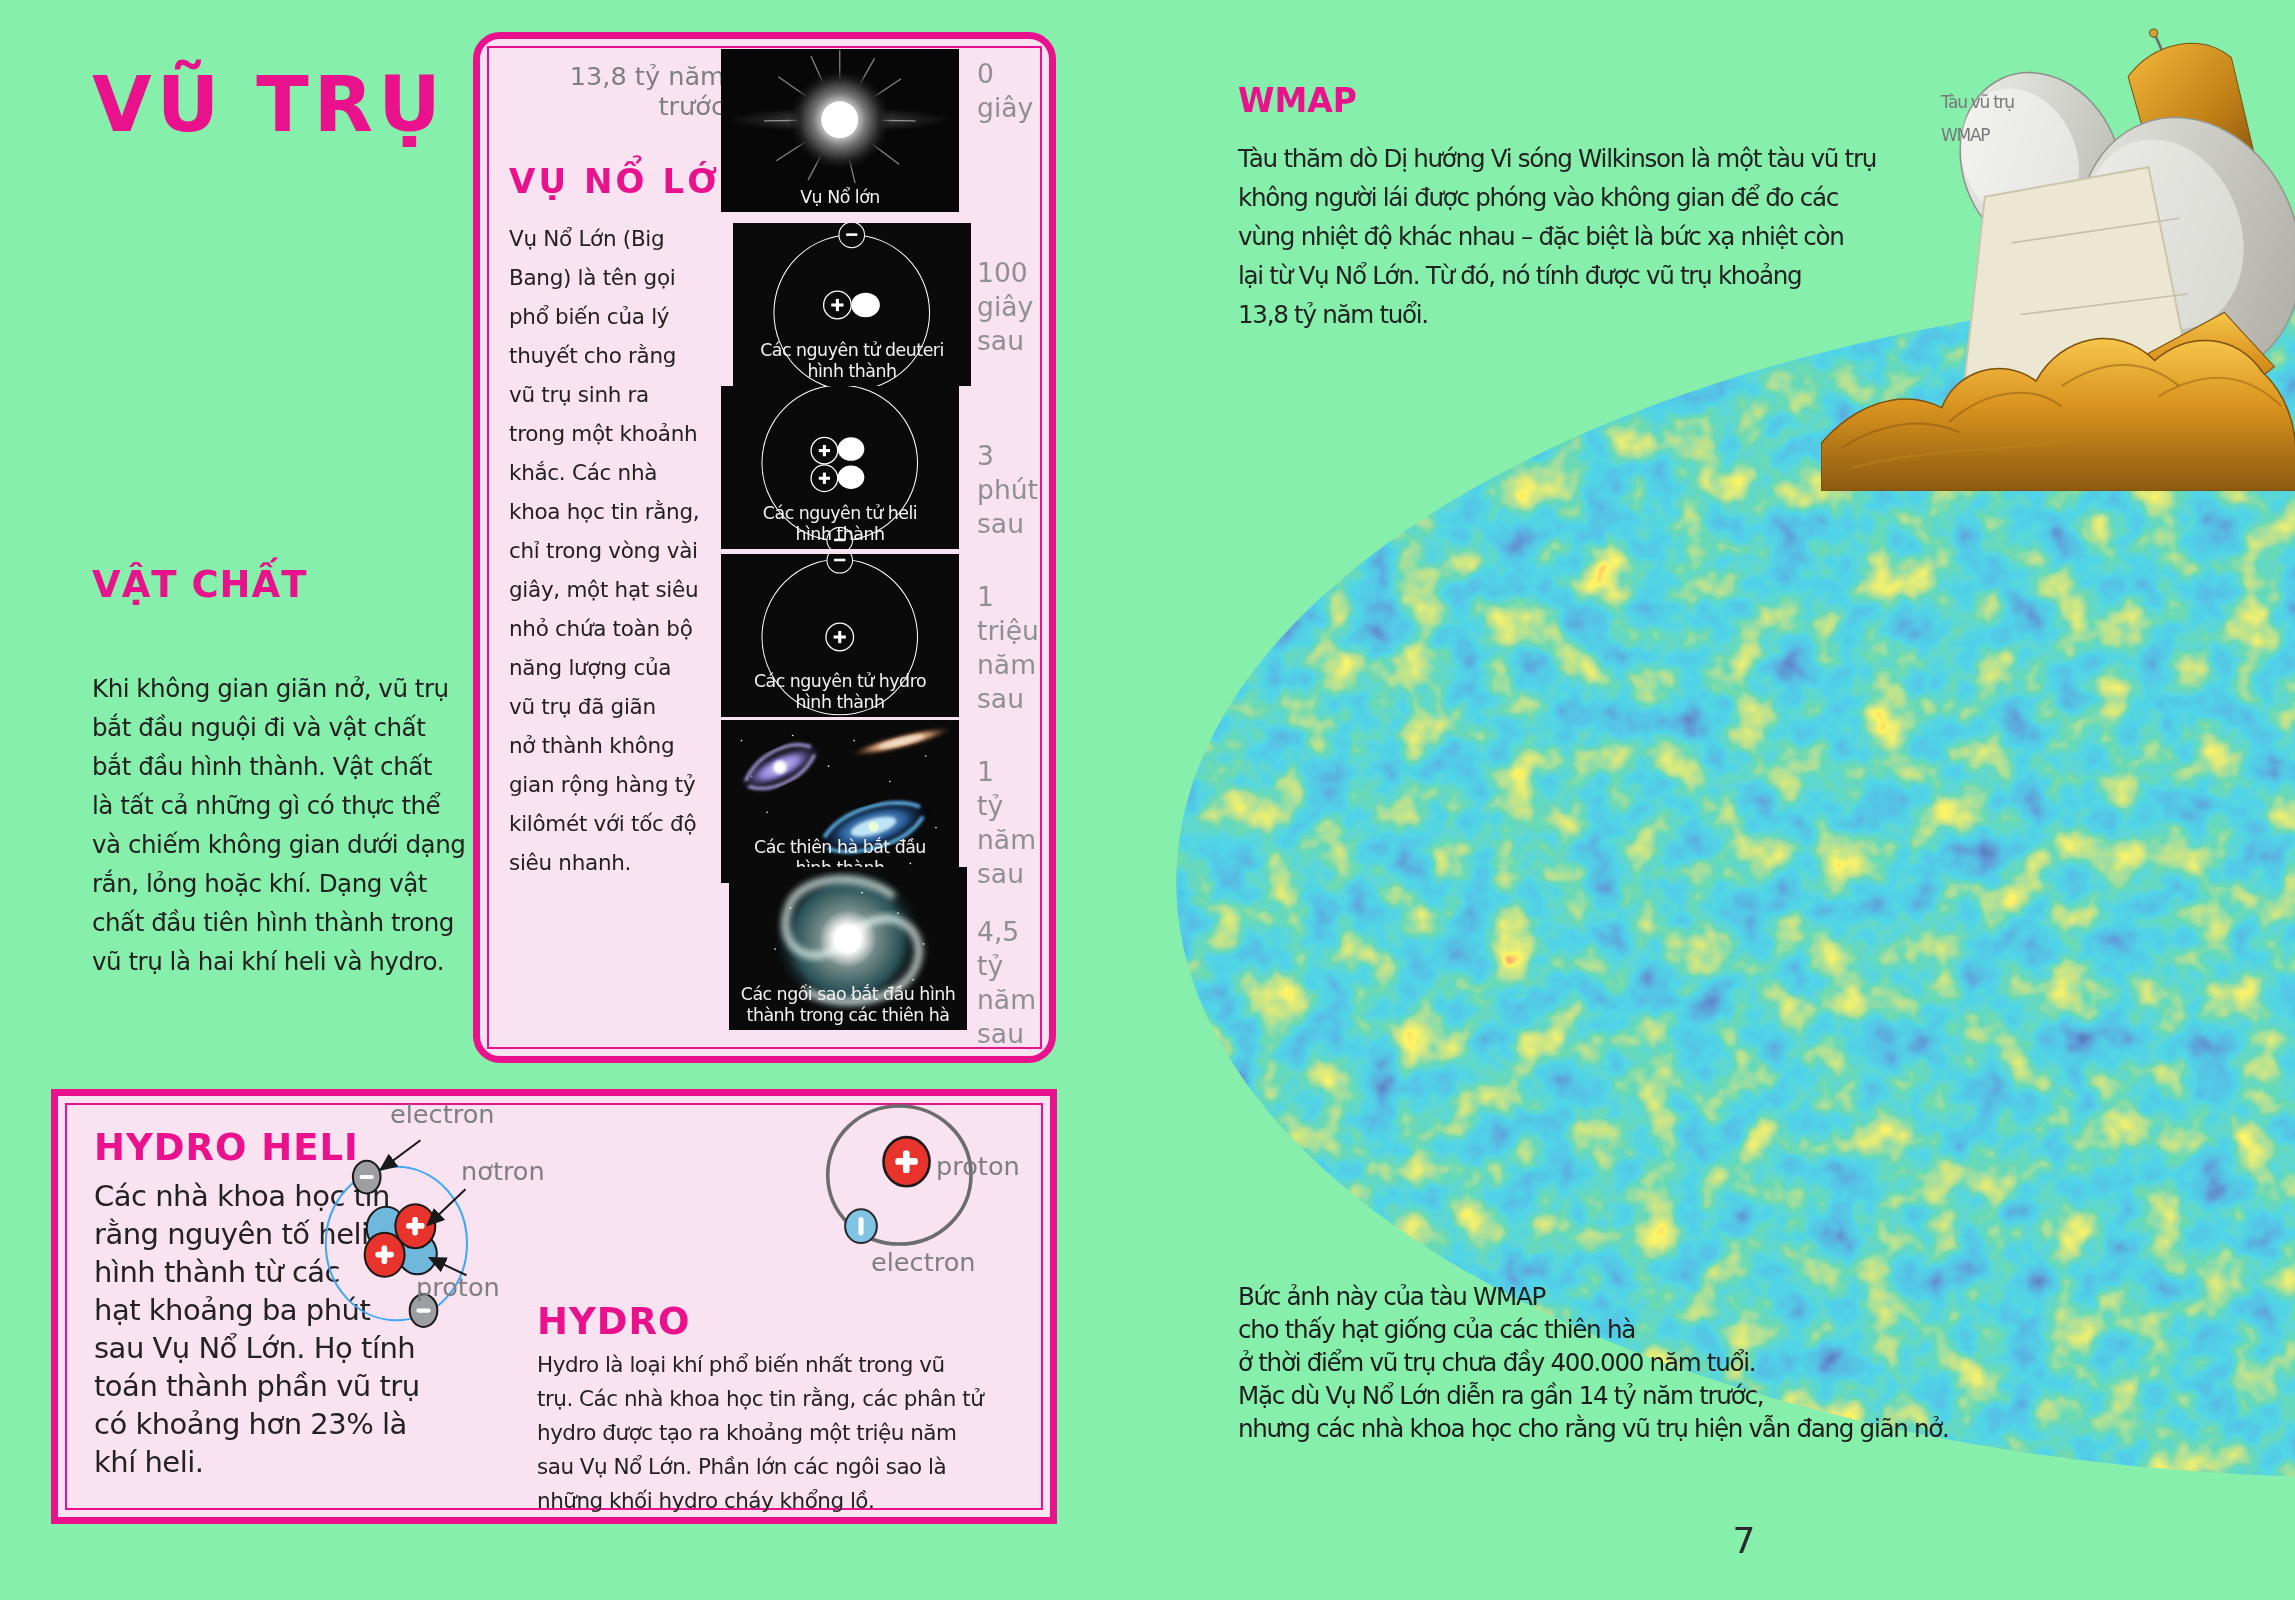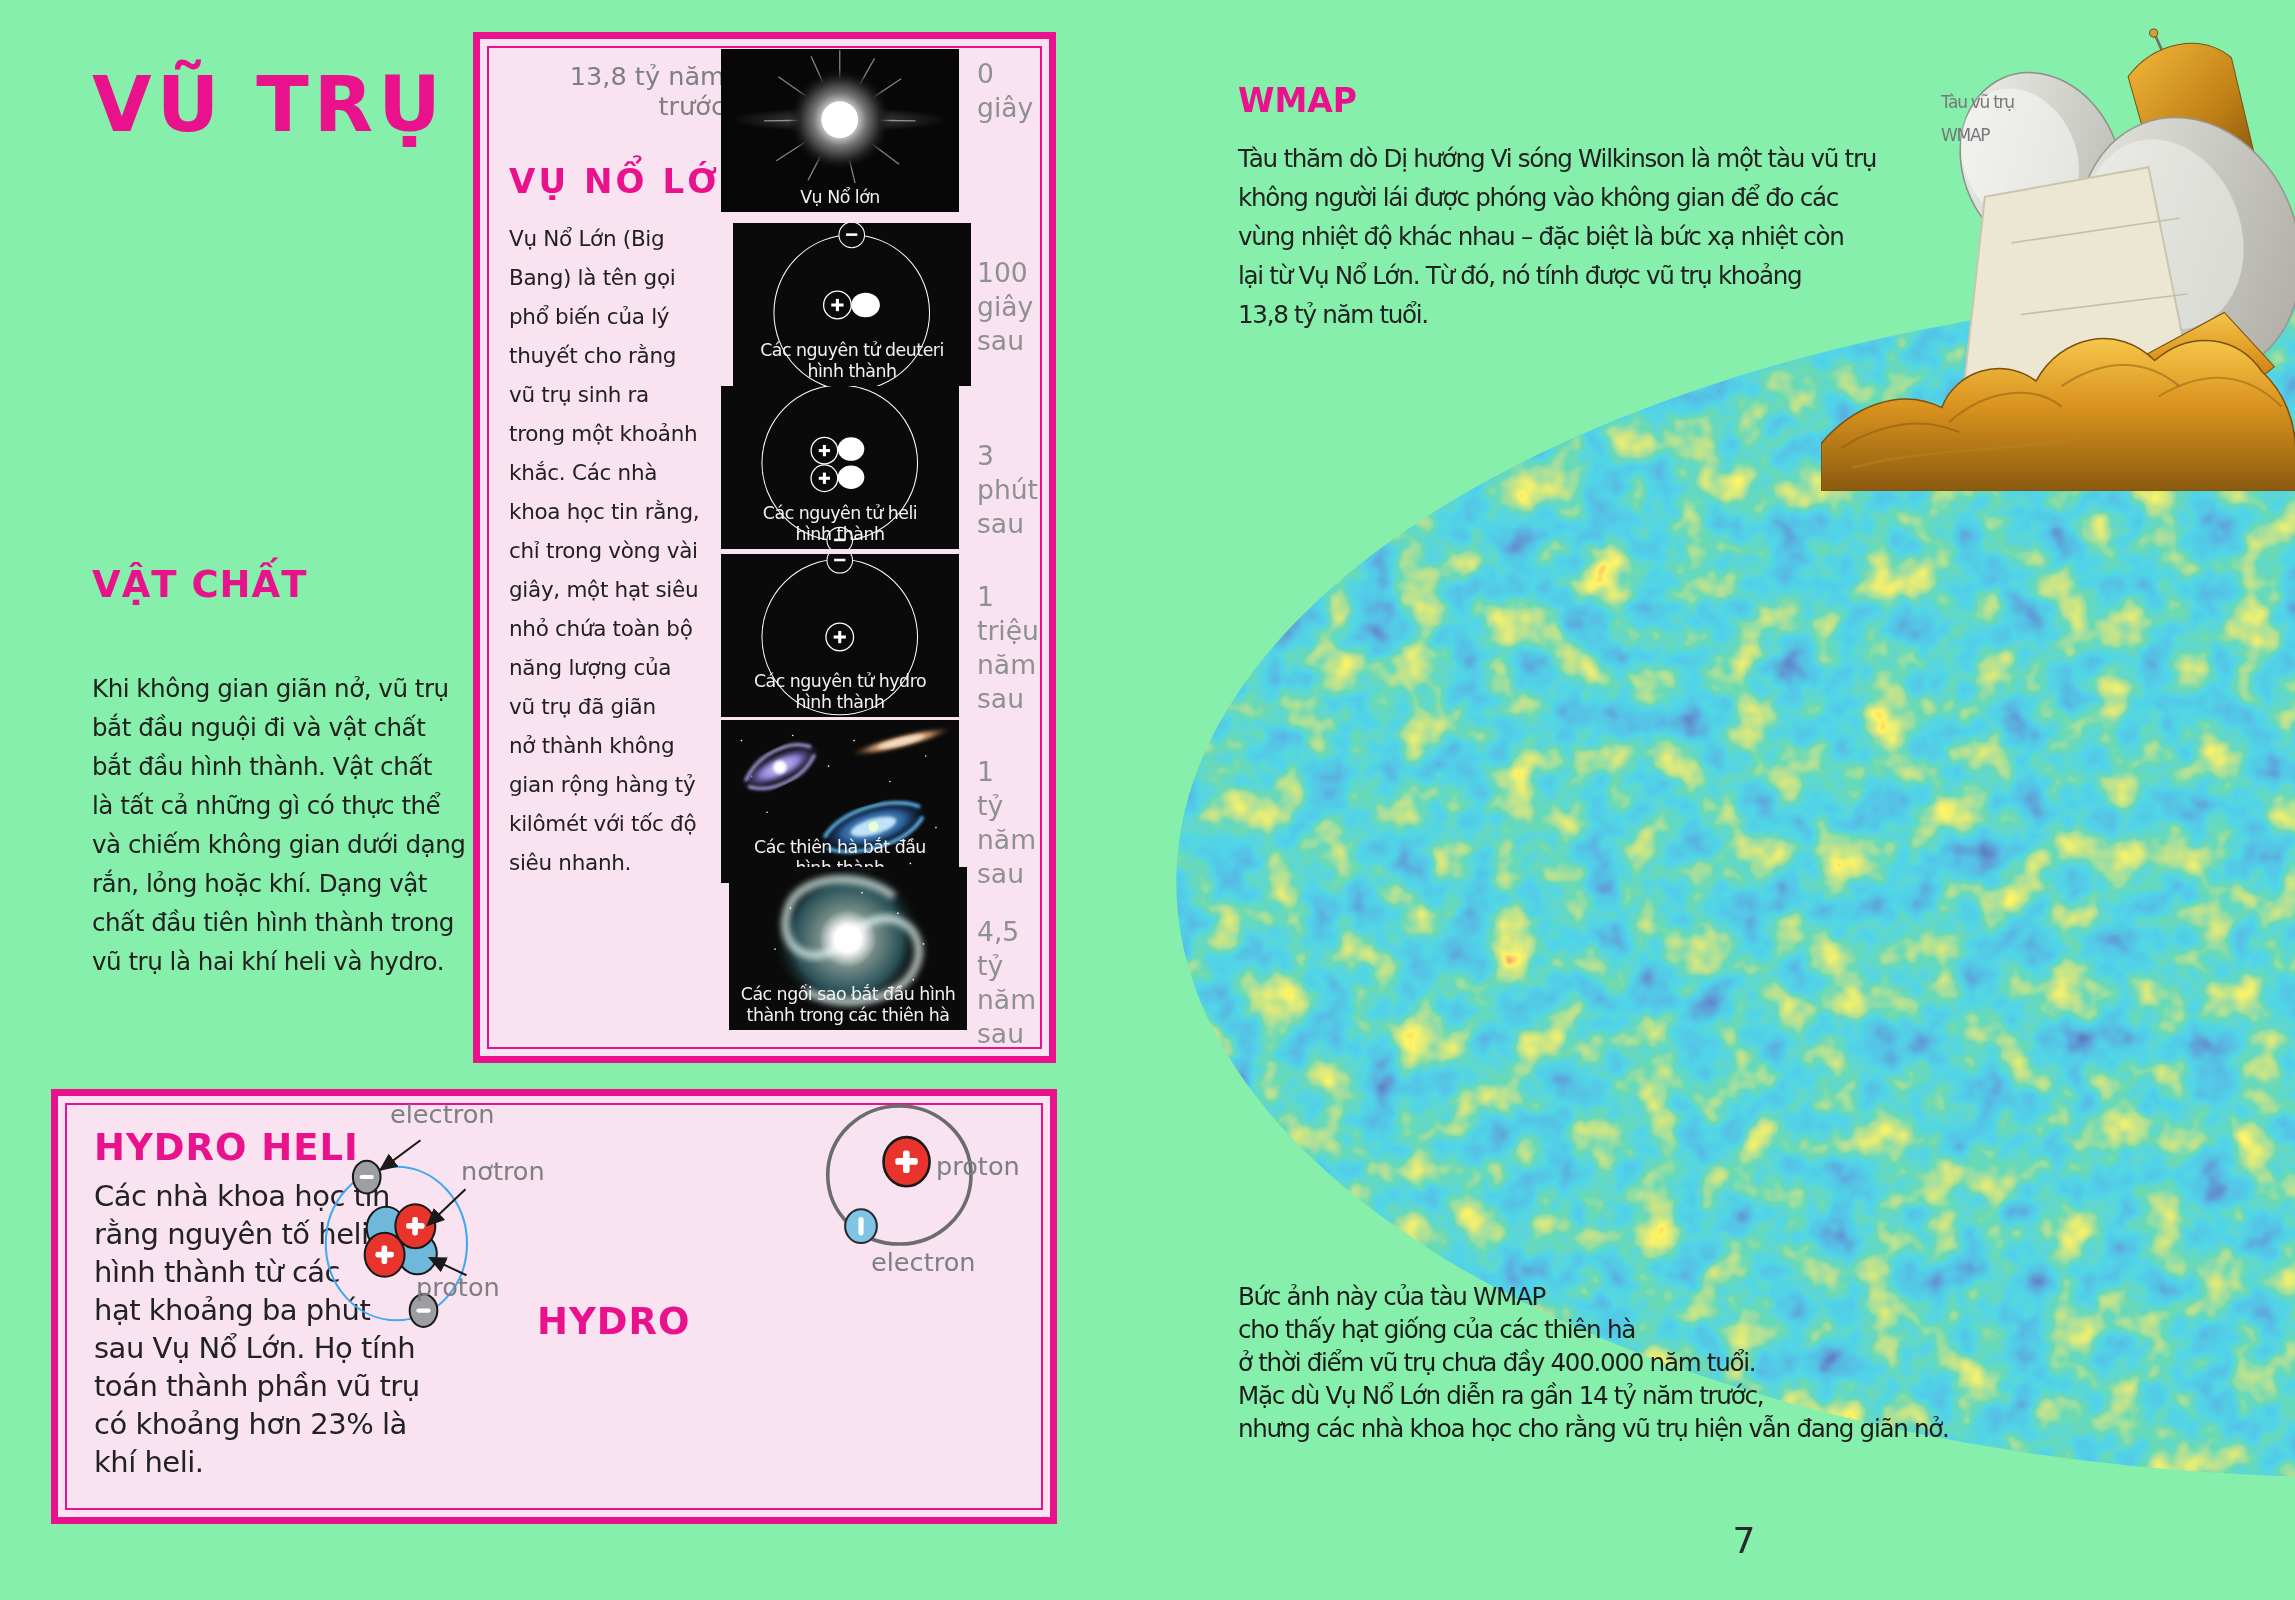--- a/index.html
+++ b/index.html
@@ -13,21 +13,21 @@
   .body-txt{font-size:24.6px;line-height:38px;letter-spacing:-0.5px;color:#232020;}
   .sec-head{font-size:37px;font-weight:bold;color:#E9128C;letter-spacing:1px;}
 
   .intro{left:92px;top:190px;width:450px;}
   .matter-head{left:92px;top:563px;}
   .matter-body{left:92px;top:669px;width:460px;line-height:39px;}
 
   .pink-box{position:absolute;background:#F9E3F0;border:7.2px solid #E9128C;box-sizing:border-box;}
   .pink-box::before{content:"";position:absolute;inset:7.2px;border:2px solid #E9128C;pointer-events:none;}
 
-  .bb-box{left:473px;top:32px;width:583px;height:1031px;}
+  .bb-box{left:473px;top:32px;width:583px;height:1031px;border-radius:27px;}
   .bb-toplabel{left:46px;top:21.5px;width:199px;text-align:right;font-size:25.6px;color:#7D7F83;}
   .bb-head{left:29px;top:122px;font-size:34px;letter-spacing:3.1px;}
   .bb-body{left:29px;top:180px;width:225px;font-size:21.5px;line-height:39px;letter-spacing:-0.3px;}
 
   .panel{position:absolute;left:241px;width:238px;height:163px;background:#0a0a0a;}
   .panel svg{position:absolute;left:0;top:0;}
   .pcap{position:absolute;left:0;bottom:4.1px;width:100%;text-align:center;color:#f2f2f2;
         font-size:17.4px;line-height:21px;letter-spacing:-0.5px;}
   .tlabel{position:absolute;left:497px;width:82px;font-size:26.6px;line-height:34px;color:#8E9093;}
 
@@ -347,20 +347,25 @@
     <h2 class="abs sec-head he-head">HYDRO HELI</h2>
     <p class="abs pre he-body">Các nhà khoa học tin
 rằng nguyên tố heli
 hình thành từ các
 hạt khoảng ba phút
 sau Vụ Nổ Lớn. Họ tính
 toán thành phần vũ trụ
 có khoảng hơn 23% là
 khí heli.</p>
     <h2 class="abs sec-head hy-head">HYDRO</h2>
+    <p class="abs pre hy-body">Hydro là loại khí phổ biến nhất trong vũ
+trụ. Các nhà khoa học tin rằng, các phân tử
+hydro được tạo ra khoảng một triệu năm
+sau Vụ Nổ Lớn. Phần lớn các ngôi sao là
+những khối hydro cháy khổng lồ.</p>
 
     <svg class="abs" style="left:-7.2px;top:-7.2px" width="1007" height="435" viewBox="0 0 1968 850">
 
       <g>
         <ellipse cx="675" cy="302" rx="138" ry="150" fill="none" stroke="#3FA9F5" stroke-width="4"></ellipse>
         <g>
             <ellipse cx="617" cy="172" rx="27" ry="32" fill="#9C9EA1" stroke="#1a1a1a" stroke-width="4"></ellipse>
             <rect x="603" y="168" width="28" height="8" rx="4" fill="#fff"></rect>
           </g>
         <g>

